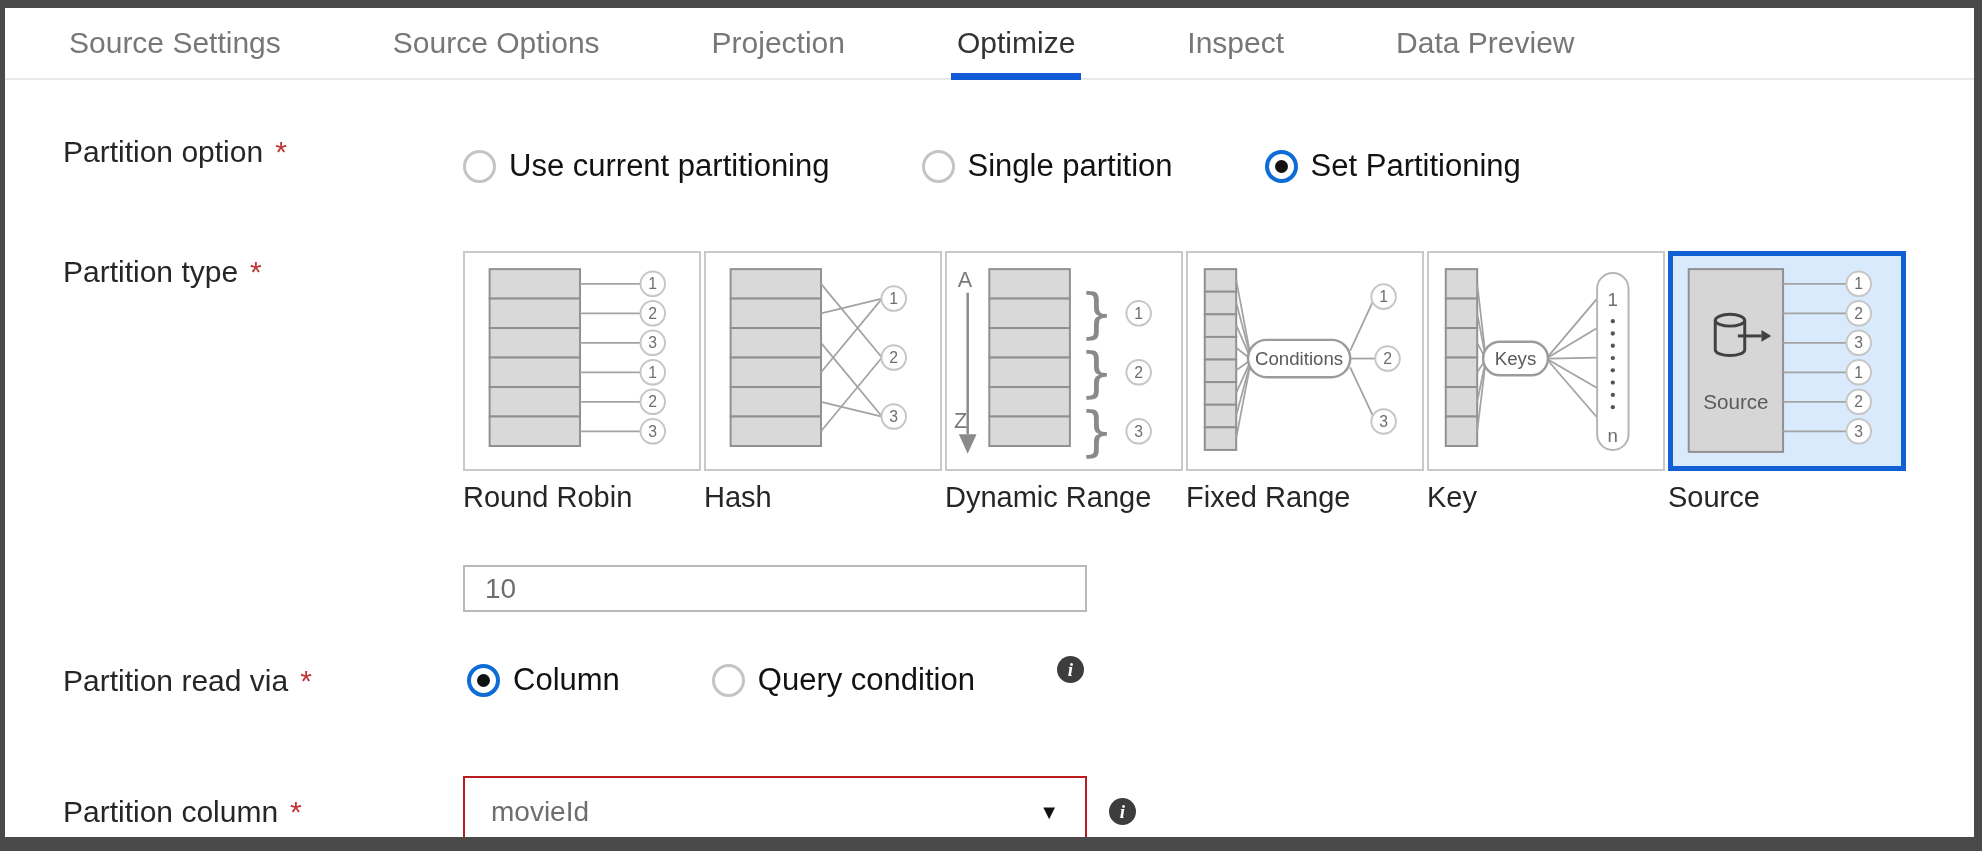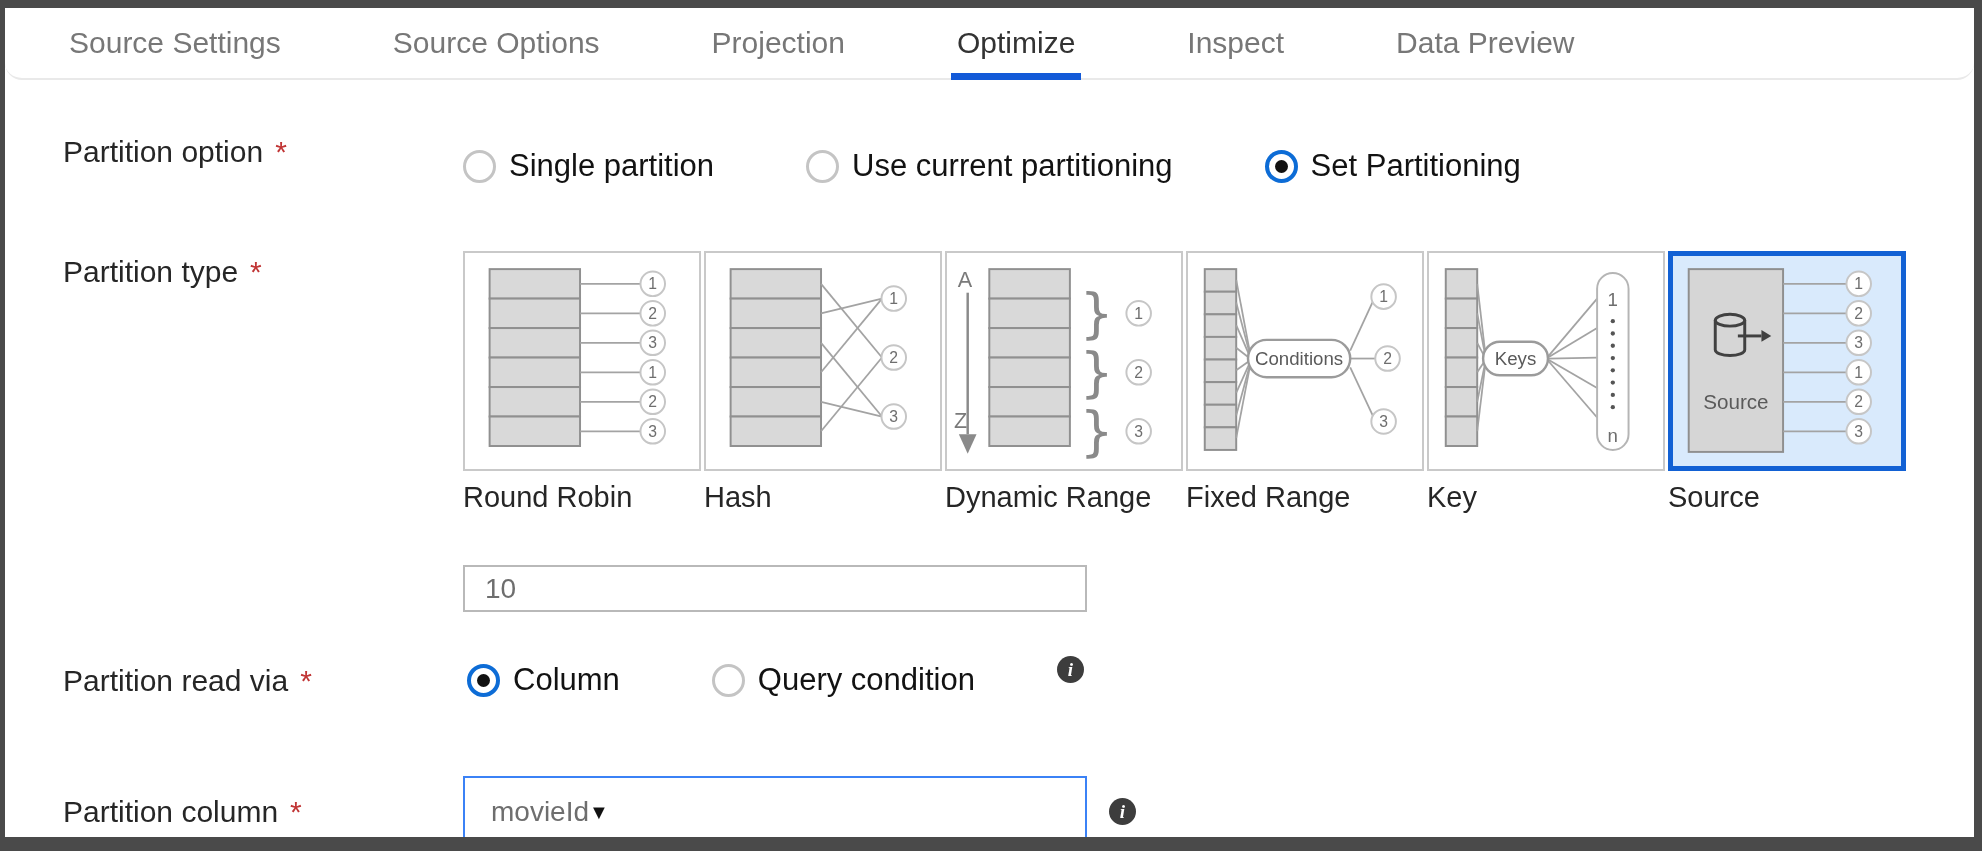--- a/index.html
+++ b/index.html
@@ -1,21 +1,21 @@
 <!DOCTYPE html>
 <html><head>
 <meta charset="utf-8">
 <style>
   html,body{margin:0;padding:0;background:#fff;}
   body{width:1982px;height:851px;font-family:"Liberation Sans",sans-serif;overflow:hidden;}
   .frame{box-sizing:border-box;width:1982px;height:851px;background:#fff;position:relative;
          border-style:solid;border-color:#4a4a4a;border-width:8px 8px 14px 5px;overflow:hidden;}
 
   
-  .tabbar{position:relative;height:70px;border-bottom:2px solid #e9e9e9;display:flex;gap:112px;padding-left:64px;border-radius:17px;}
+  .tabbar{position:relative;height:70px;border-bottom:2px solid #e9e9e9;display:flex;gap:112px;padding-left:64px;}
   .tab{display:flex;align-items:center;font-size:30px;color:#777;position:relative;cursor:pointer;white-space:nowrap;}
   .tab.active{color:#333;}
   .underline{position:absolute;left:-6px;right:-6px;bottom:-2px;height:7px;background:#135ad8;}
 
   
   .flabel{position:absolute;left:58px;font-size:30px;color:#262626;white-space:nowrap;}
   .req{color:#c13535;margin-left:12px;}
 
   
   .radios{position:absolute;display:flex;gap:92px;align-items:center;}
@@ -31,22 +31,22 @@
   .tile{box-sizing:border-box;width:238px;height:220px;border:2px solid #c9c9c9;background:#fff;
         display:flex;align-items:center;justify-content:center;cursor:pointer;}
   .tile.sel{border:5px solid #1261d4;background:#d9eafc;}
   .tile svg{width:228px;height:204px;display:block;}
   .tile-labels{position:absolute;left:458px;top:473px;display:flex;gap:3px;}
   .tile-label{width:238px;font-size:29px;color:#262626;}
 
   
   .text-input{position:absolute;left:458px;top:557px;box-sizing:border-box;width:624px;height:47px;
         border:2px solid #b9b9b9;font-size:28px;color:#6e6e6e;padding:0 20px;font-family:inherit;background:#fff;outline:none;}
-  .dropdown{position:absolute;left:458px;top:768px;box-sizing:border-box;width:624px;height:72px;border:2px solid #3b82f6;
-        background:#fff;display:flex;align-items:center;padding:0 26px;
+  .dropdown{position:absolute;left:458px;top:768px;box-sizing:border-box;width:624px;height:72px;border:2px solid #b91c1c;
+        background:#fff;display:flex;align-items:center;justify-content:space-between;padding:0 26px;
         font-size:28px;color:#6e6e6e;cursor:pointer;}
   .dd-arrow{font-size:20px;color:#111;}
   .info{position:absolute;width:27px;height:27px;border-radius:50%;background:#3d3d3d;color:#fff;
         display:flex;align-items:center;justify-content:center;font-size:19px;font-weight:bold;
         font-family:"Liberation Serif",serif;font-style:italic;cursor:pointer;}
 
   
   .st{fill:#d9d9d9;stroke:#909090;stroke-width:2;}
   .ln{stroke:#a3a3a3;stroke-width:1.8;fill:none;}
   .cir{fill:#fff;stroke:#c6c6c6;stroke-width:2;}
@@ -82,25 +82,25 @@
         <span>Data Preview</span>
       </div>
   </div>
 
   <div class="flabel" style="top:127px;">
     <span>Partition option</span><span class="req">*</span>
   </div>
   <div class="radios" style="left:458px;top:140px;">
     <div class="radio-item">
       <span class="rc"></span>
-      <span>Single partition</span>
+      <span>Use current partitioning</span>
     </div>
     <div class="radio-item">
       <span class="rc"></span>
-      <span>Use current partitioning</span>
+      <span>Single partition</span>
     </div>
     <div class="radio-item sel">
       <span class="rc">
           <span class="dot"></span>
         </span>
       <span>Set Partitioning</span>
     </div>
   </div>
 
   <div class="flabel" style="top:247px;">

